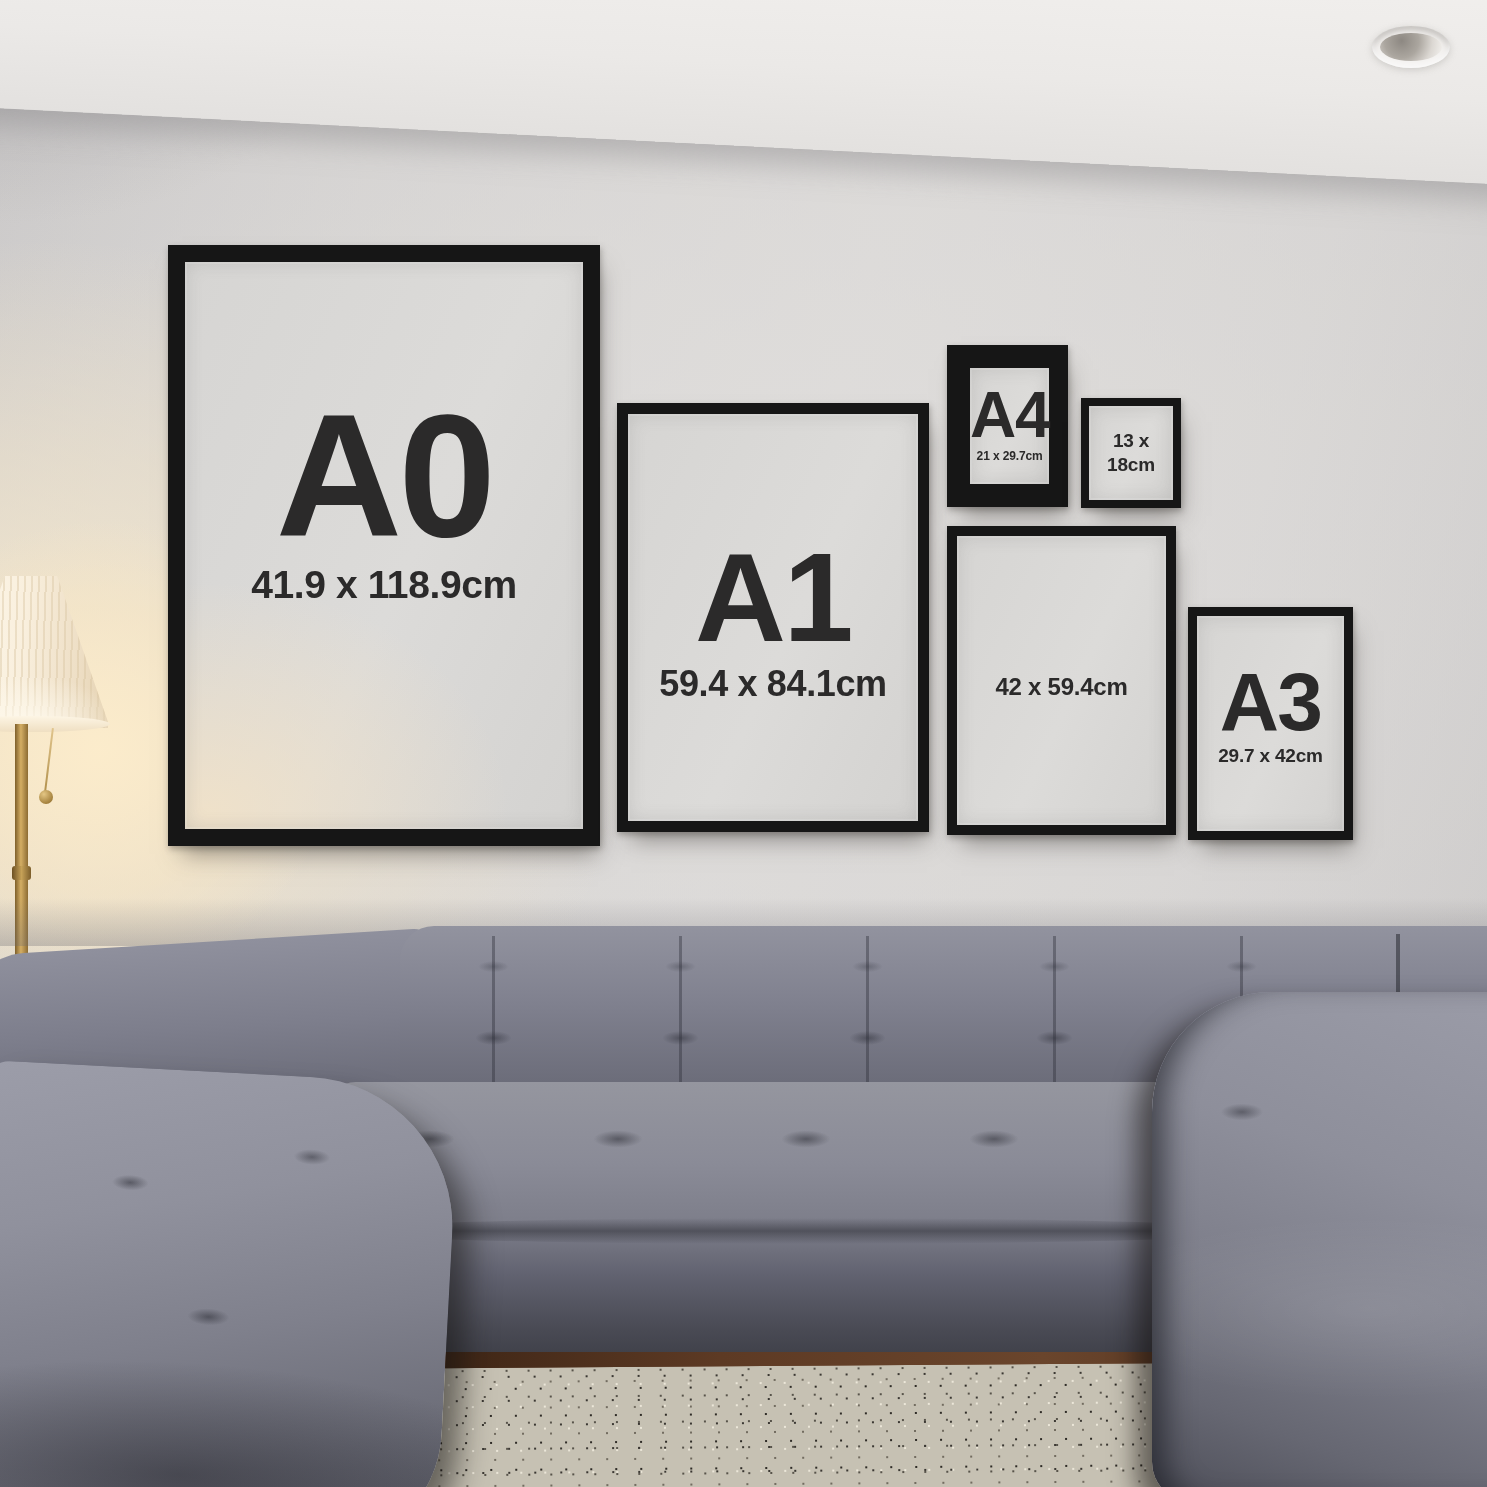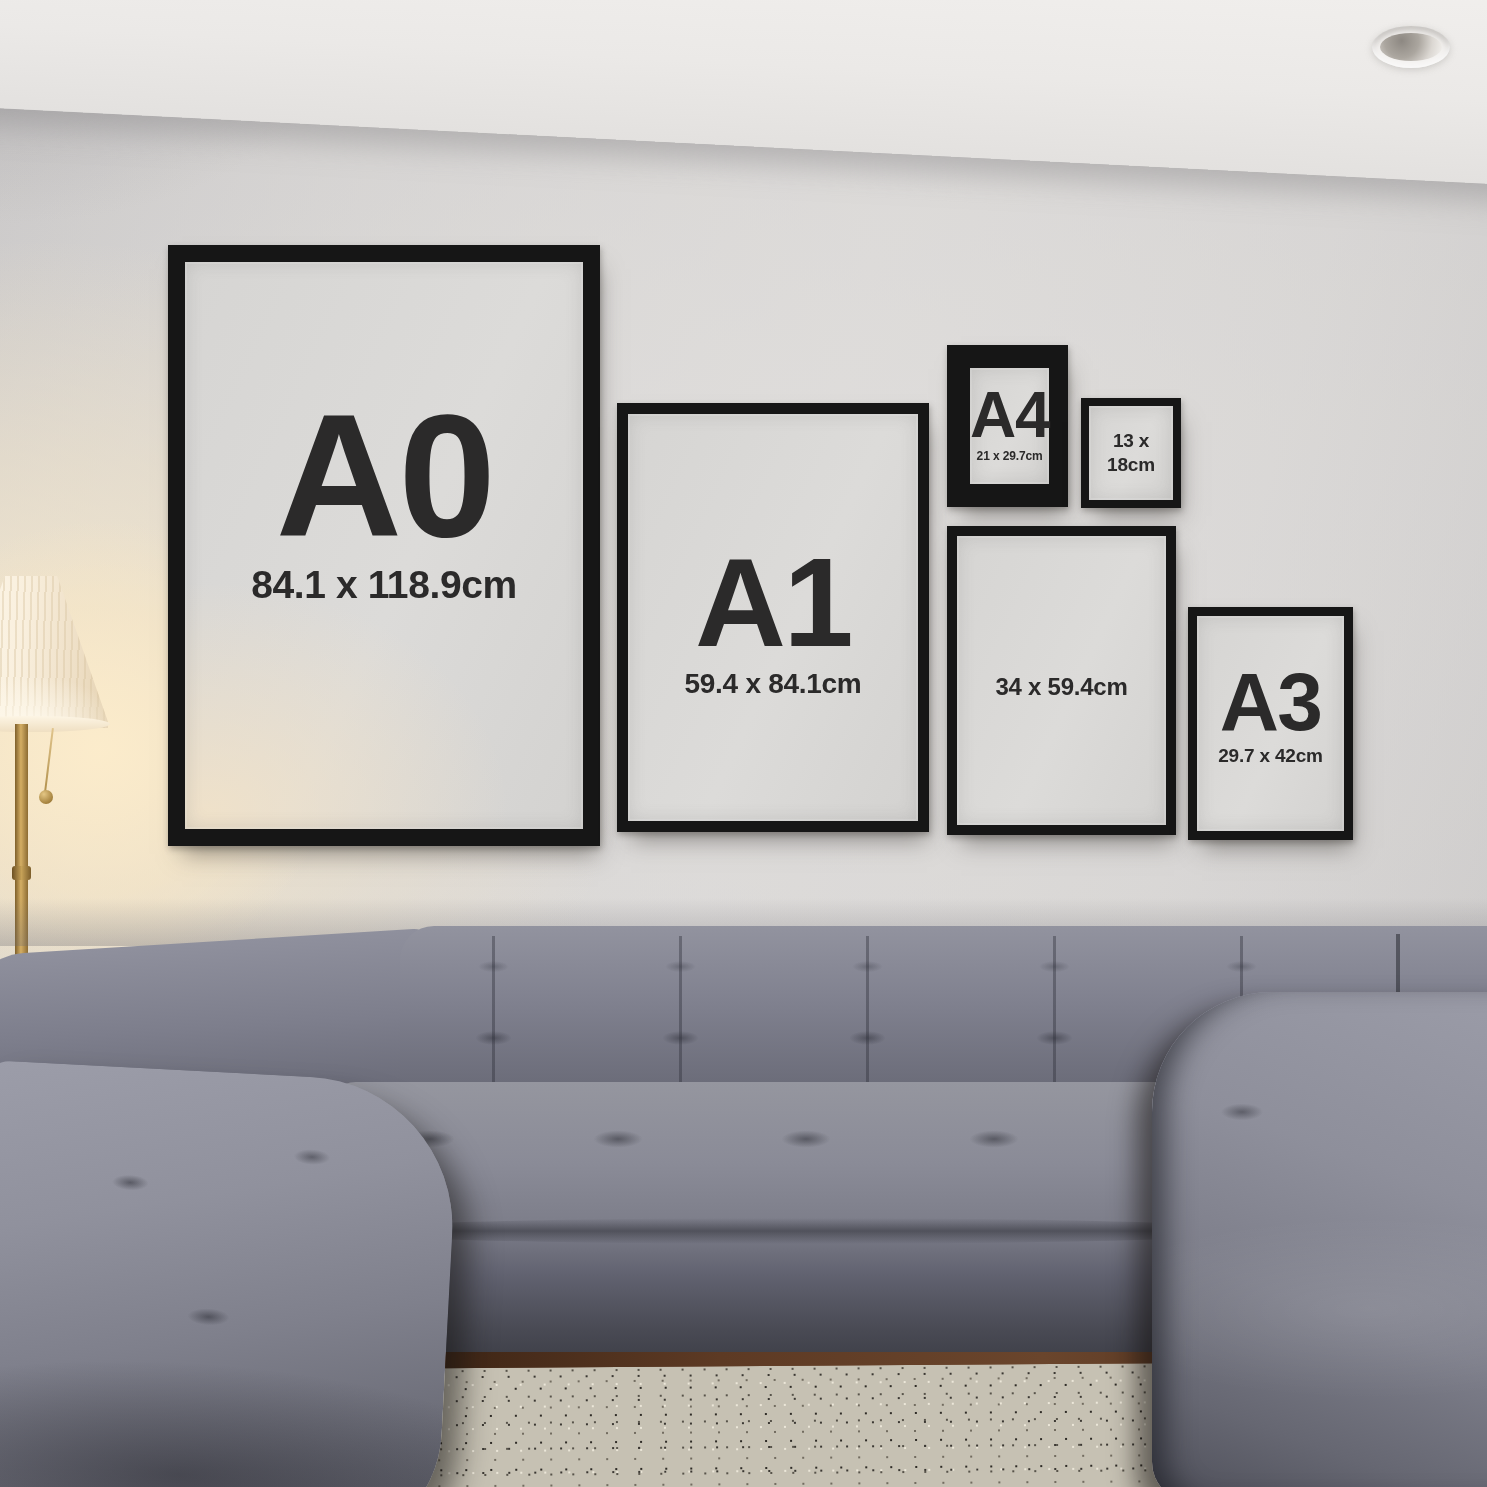--- a/index.html
+++ b/index.html
@@ -91,21 +91,21 @@
   .frame-a0 .poster{background:
       radial-gradient(430px 330px at 6% 97%, rgba(244,227,198,0.8), rgba(244,227,198,0) 70%),
       linear-gradient(115deg,#d6d5d3 0%,#dcdbd9 55%,#d3d2d0 100%);}
   .frame-a0 .label-group{transform:translateY(-40px);}
   .frame-a0 .poster-label{font-size:175px;}
   .frame-a0 .poster-size{font-size:39px;margin-top:16px;}
 
   .frame-a1{left:617px;top:403px;width:312px;height:429px;padding:11px;}
   .frame-a1 .label-group{transform:translateY(8px);}
   .frame-a1 .poster-label{font-size:126px;}
-  .frame-a1 .poster-size{font-size:28px;margin-top:14px;}
+  .frame-a1 .poster-size{font-size:36px;margin-top:14px;}
 
   .frame-a4{left:947px;top:345px;width:121px;height:162px;padding:23px;}
   .frame-a4 .poster-label{font-size:64px;}
   .frame-a4 .poster-size{font-size:12px;margin-top:7px;}
 
   .frame-13x18{left:1081px;top:398px;width:100px;height:110px;padding:8px;}
   .frame-13x18 .poster-size{font-size:19px;line-height:1.25;margin-top:0;}
 
   .frame-a2{left:947px;top:526px;width:229px;height:309px;padding:10px;}
   .frame-a2 .poster-label{font-size:104px;}
@@ -217,21 +217,21 @@
     <div class="lamp-pole"></div>
     <div class="lamp-pole-knob"></div>
     <div class="lamp-chain"></div>
     <div class="lamp-chain-ball"></div>
   </div>
 
   <div class="frame frame-a0">
     <div class="poster">
       <div class="label-group">
         <div class="poster-label">A0</div>
-        <div class="poster-size">84.1 x 118.9cm</div>
+        <div class="poster-size">41.9 x 118.9cm</div>
       </div>
     </div>
   </div>
 
   <div class="frame frame-a1">
     <div class="poster">
       <div class="label-group">
         <div class="poster-label">A1</div>
         <div class="poster-size">59.4 x 84.1cm</div>
       </div>
@@ -251,21 +251,21 @@
     <div class="poster">
       <div class="label-group">
         <div class="poster-size">13 x 18cm</div>
       </div>
     </div>
   </div>
 
   <div class="frame frame-a2">
     <div class="poster">
       <div class="label-group">
-        <div class="poster-size">34 x 59.4cm</div>
+        <div class="poster-size">42 x 59.4cm</div>
       </div>
     </div>
   </div>
 
   <div class="frame frame-a3">
     <div class="poster">
       <div class="label-group">
         <div class="poster-label">A3</div>
         <div class="poster-size">29.7 x 42cm</div>
       </div>

